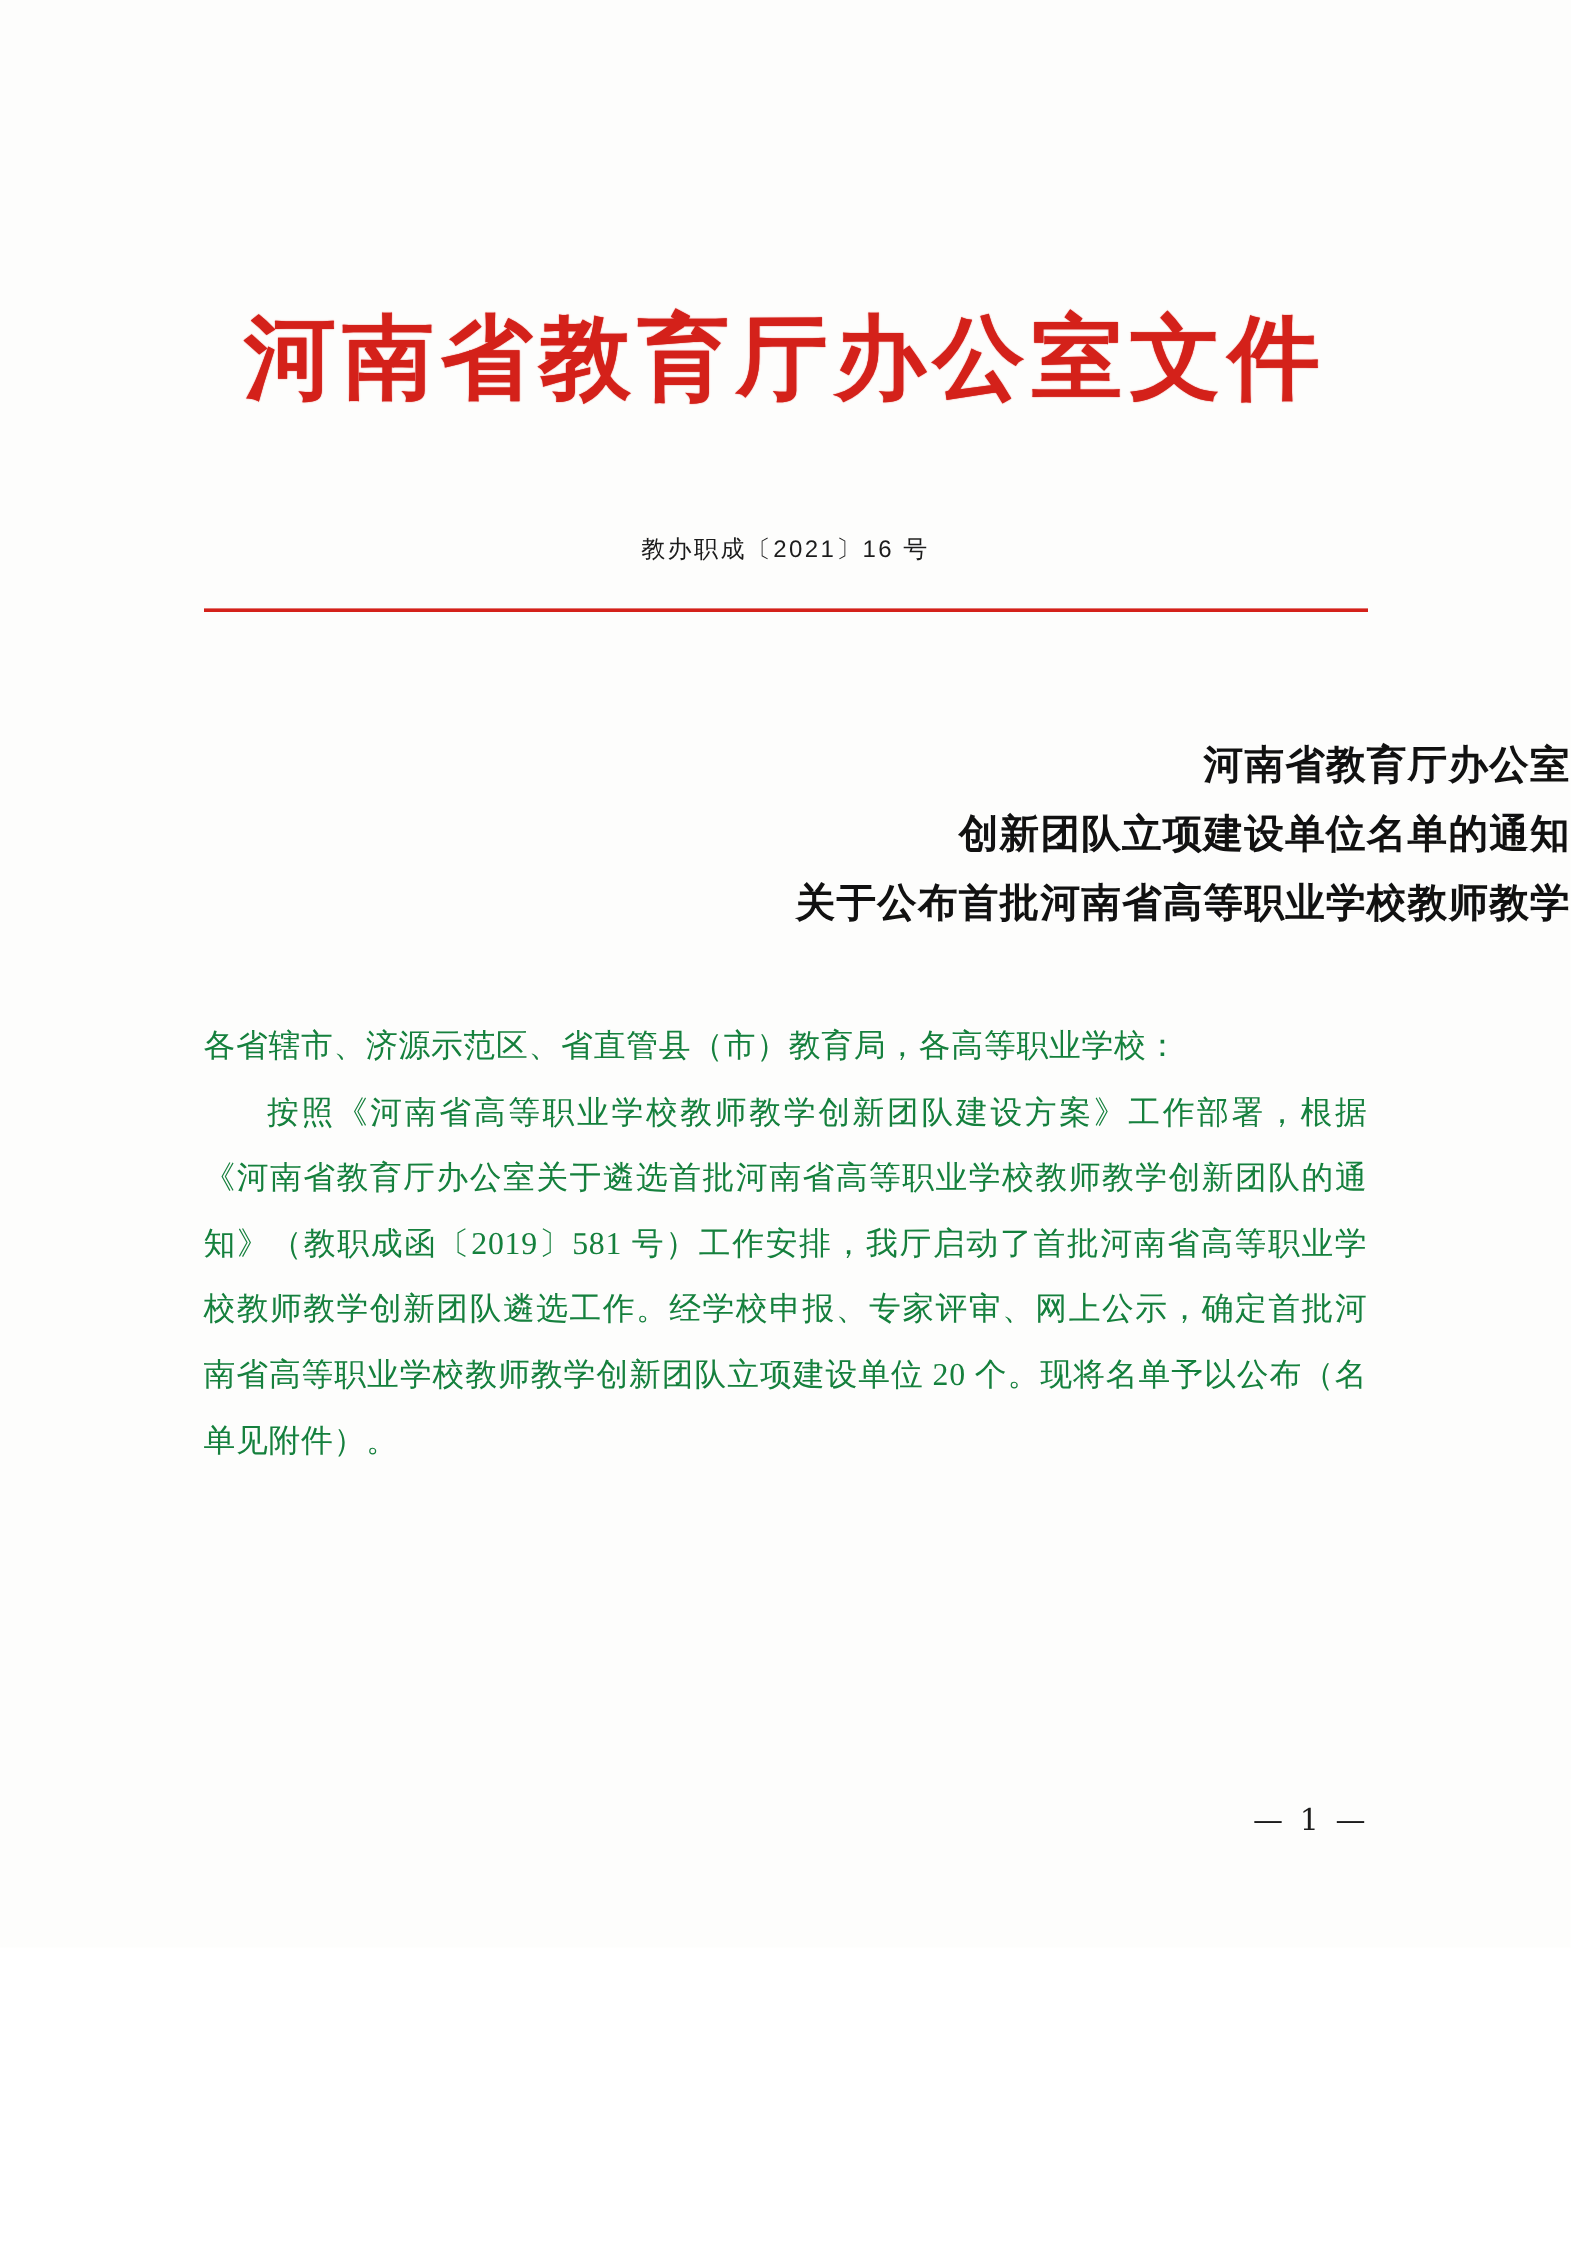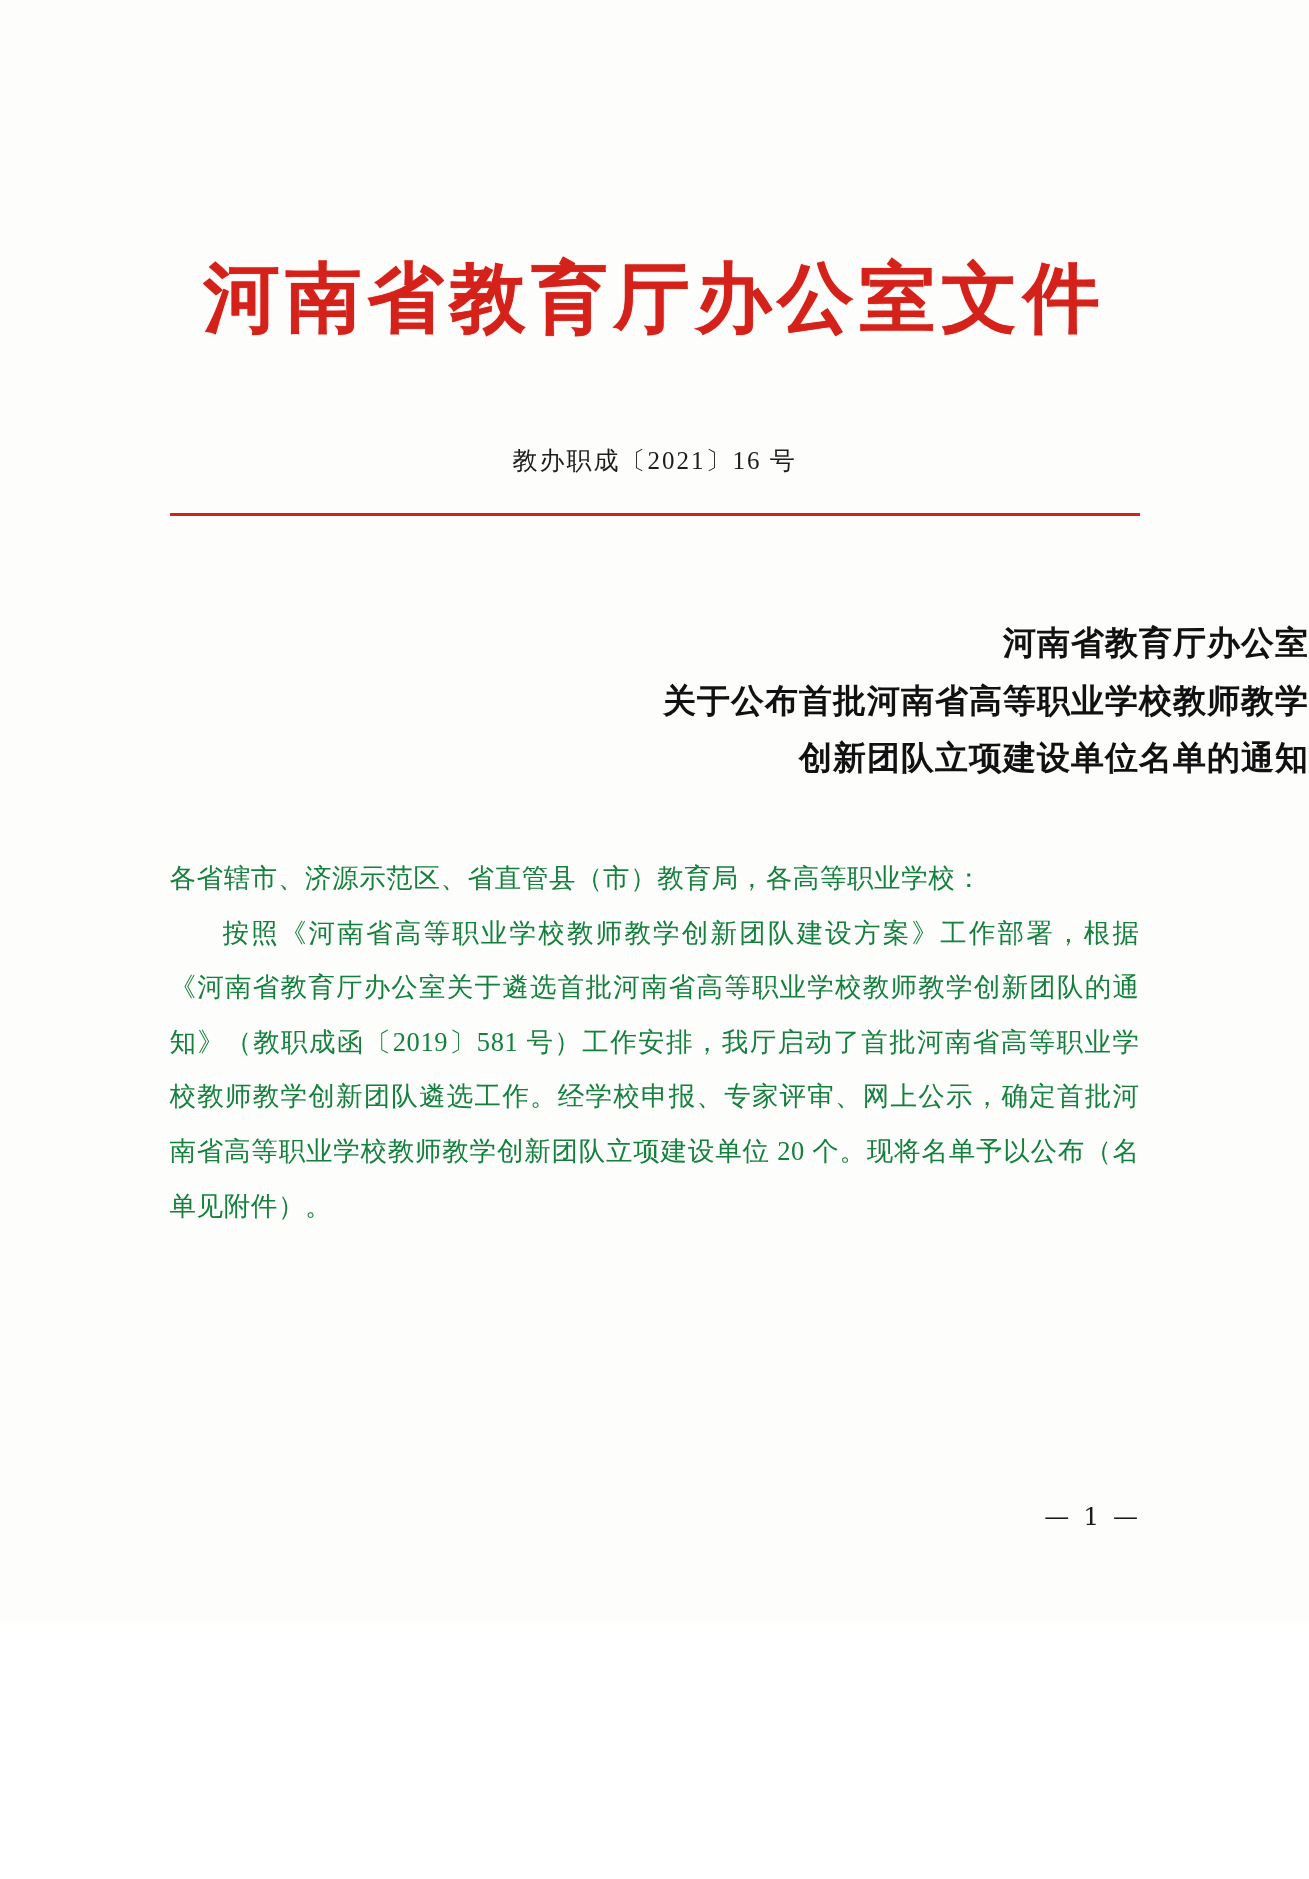--- a/index.html
+++ b/index.html
@@ -35,24 +35,24 @@
     line-height: 1.05;
     letter-spacing: 6px;
     color: #d4211a;
     text-shadow: 0 0 1px #d4211a;
     white-space: nowrap;
   }
 
   .doc-number {
     text-align: center;
     margin-top: 106px;
-    font-size: 25px;
+    font-size: 20px;
     letter-spacing: 2px;
     color: #1c1c1c;
-    font-family: Liberation Serif, serif;
+    font-family: Liberation Sans, sans-serif;
   }
 
   .red-rule {
     margin: 36px auto 0 auto;
     width: 970px;
     height: 3px;
     background: #d4211a;
   }
 
   
@@ -108,22 +108,22 @@
   <div class="masthead">
     <div class="masthead-title">河南省教育厅办公室文件</div>
   </div>
 
   <div class="doc-number">教办职成〔2021〕16 号</div>
 
   <div class="red-rule"></div>
 
   <div class="title-block">
     <span class="title-line">河南省教育厅办公室</span>
+    <span class="title-line">创新团队立项建设单位名单的通知</span>
     <span class="title-line">关于公布首批河南省高等职业学校教师教学</span>
-    <span class="title-line">创新团队立项建设单位名单的通知</span>
   </div>
 
   <div class="body-block">
     <p class="para">各省辖市、济源示范区、省直管县（市）教育局，各高等职业学校：</p>
     <p class="para indent">按照《河南省高等职业学校教师教学创新团队建设方案》工作部署，根据《河南省教育厅办公室关于遴选首批河南省高等职业学校教师教学创新团队的通知》（教职成函〔2019〕581 号）工作安排，我厅启动了首批河南省高等职业学校教师教学创新团队遴选工作。经学校申报、专家评审、网上公示，确定首批河南省高等职业学校教师教学创新团队立项建设单位 20 个。现将名单予以公布（名单见附件）。</p>
   </div>
 
   <div class="page-number">— 1 —</div>
 
 </div>

